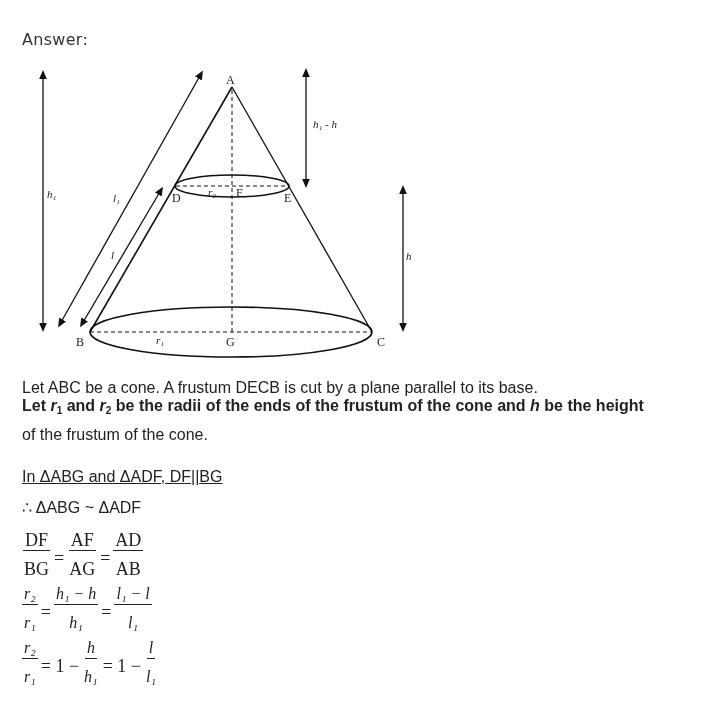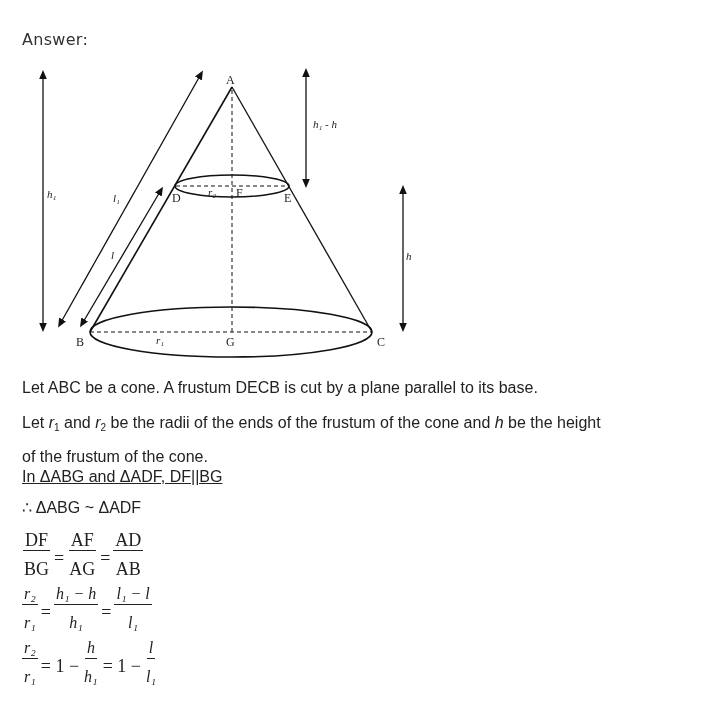--- a/index.html
+++ b/index.html
@@ -65,24 +65,24 @@
   <text class="dital" x="47" y="198">h₁</text>
   <text class="dital" x="113" y="202">l₁</text>
   <text class="dital" x="111" y="259">l</text>
   <text class="dital" x="313" y="128">h₁ - h</text>
   <text class="dital" x="406" y="260">h</text>
   <text class="dital" x="156" y="344">r₁</text>
   <text class="dital" x="208" y="196">r₂</text>
 </svg>
 
 <div class="text" style="top:379px;">Let ABC be a cone. A frustum DECB is cut by a plane parallel to its base.</div>
-<div class="text" style="top:414px;">
+<div class="text" style="top:397px;font-weight:bold;">
   <span>Let </span><i>r</i><sub>1</sub><span> and </span><i>r</i><sub>2</sub><span> be the radii of the ends of the frustum of the cone and </span><i>h</i><span> be the height</span>
 </div>
-<div class="text" style="top:448px;">of the frustum of the cone.</div>
+<div class="text" style="top:426px;">of the frustum of the cone.</div>
 <div class="text" style="top:468px;text-decoration:underline;">In ΔABG and ΔADF, DF||BG</div>
 <div class="text" style="top:498px;">∴ ΔABG ~ ΔADF</div>
 
 <div class="math" style="top:533px;">
   <div class="row">
     <span class="frac">
         <span class="num">DF</span>
         <span class="den">BG</span>
       </span>
     <span class="eq">=</span>

